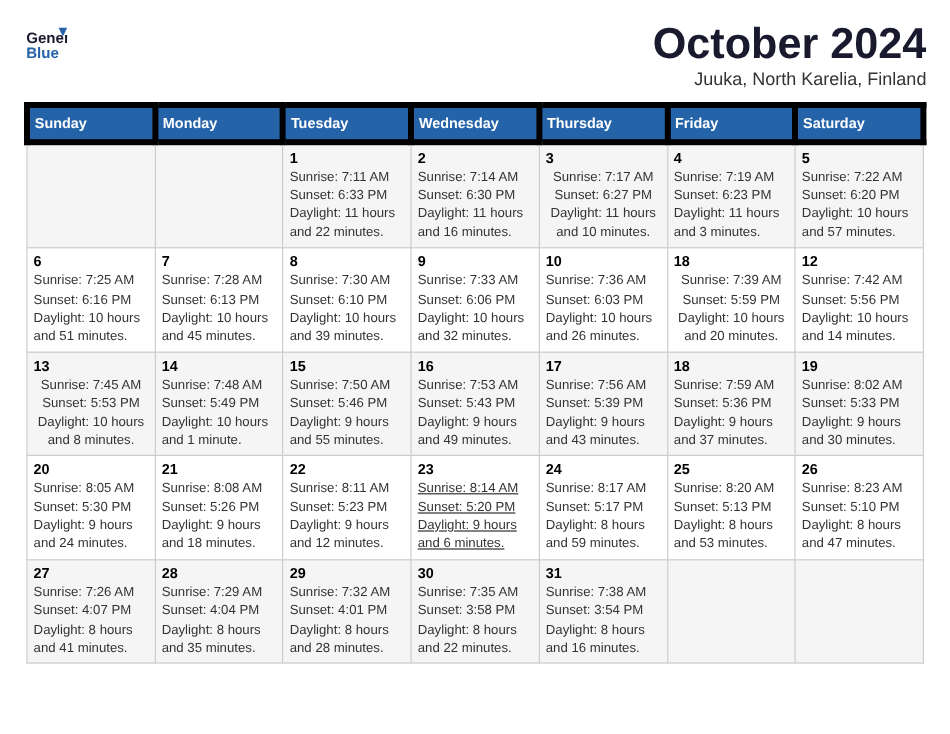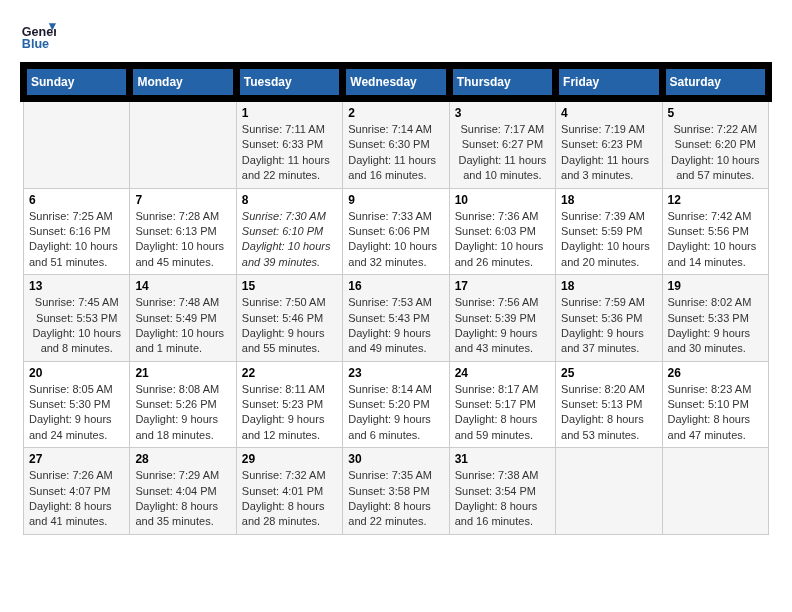--- a/index.html
+++ b/index.html
@@ -44,21 +44,21 @@
       border-collapse: collapse;
       font-size: 11px;
     }
     thead th {
       background: #2563a8;
       color: #fff;
       padding: 6px 4px;
       text-align: left;
       font-size: 12px;
       font-weight: bold;
-      border: 7px solid #000000;
+      border: 5px solid #000000;
     }
     tbody td {
       border: 1px solid #ccc;
       vertical-align: top;
       padding: 4px 5px;
       width: calc(100% / 7);
       min-height: 70px;
       background: #fff;
     }
     tbody tr:nth-child(odd) td {
@@ -87,20 +87,22 @@
 
 <div class="header-row">
   <div class="logo">
     <svg class="logo-icon" viewBox="0 0 40 40">
       <text x="2" y="22" font-size="14" font-weight="bold" fill="#1a1a2e">General</text>
       <text x="2" y="36" font-size="14" font-weight="bold" fill="#2563a8">Blue</text>
       <polygon points="32,8 40,8 36,16" fill="#2563a8"></polygon>
     </svg>
   </div>
   <div class="title-block">
+    <div class="calendar-title">October 2024</div>
+    <div class="calendar-subtitle">Juuka, North Karelia, Finland</div>
   </div>
 </div>
 
 <table>
   <thead>
     <tr>
     <th>Sunday</th>
         <th>Monday</th>
         <th>Tuesday</th>
         <th>Wednesday</th>
@@ -136,21 +138,21 @@
         </td>
         <td>
           <div class="day-num">4</div>
           <div class="day-detail" style="white-space: pre-line;">Sunrise: 7:19 AM
 Sunset: 6:23 PM
 Daylight: 11 hours
 and 3 minutes.</div>
         </td>
         <td>
           <div class="day-num">5</div>
-          <div class="day-detail" style="white-space: pre-line; text-align: center;">Sunrise: 7:22 AM
+          <div class="day-detail" style="white-space: pre-line;">Sunrise: 7:22 AM
 Sunset: 6:20 PM
 Daylight: 10 hours
 and 57 minutes.</div>
         </td>
       </tr>
       <tr>
         <td>
           <div class="day-num">6</div>
           <div class="day-detail" style="white-space: pre-line;">Sunrise: 7:25 AM
 Sunset: 6:16 PM
@@ -159,42 +161,42 @@
         </td>
         <td>
           <div class="day-num">7</div>
           <div class="day-detail" style="white-space: pre-line;">Sunrise: 7:28 AM
 Sunset: 6:13 PM
 Daylight: 10 hours
 and 45 minutes.</div>
         </td>
         <td>
           <div class="day-num">8</div>
-          <div class="day-detail" style="white-space: pre-line; font-style: italic;">Sunrise: 7:30 AM
+          <div class="day-detail" style="white-space: pre-line;">Sunrise: 7:30 AM
 Sunset: 6:10 PM
 Daylight: 10 hours
 and 39 minutes.</div>
         </td>
         <td>
           <div class="day-num">9</div>
           <div class="day-detail" style="white-space: pre-line;">Sunrise: 7:33 AM
 Sunset: 6:06 PM
 Daylight: 10 hours
 and 32 minutes.</div>
         </td>
         <td>
           <div class="day-num">10</div>
           <div class="day-detail" style="white-space: pre-line;">Sunrise: 7:36 AM
 Sunset: 6:03 PM
 Daylight: 10 hours
 and 26 minutes.</div>
         </td>
         <td>
           <div class="day-num">18</div>
-          <div class="day-detail" style="white-space: pre-line;">Sunrise: 7:39 AM
+          <div class="day-detail" style="white-space: pre-line; text-align: center;">Sunrise: 7:39 AM
 Sunset: 5:59 PM
 Daylight: 10 hours
 and 20 minutes.</div>
         </td>
         <td>
           <div class="day-num">12</div>
           <div class="day-detail" style="white-space: pre-line;">Sunrise: 7:42 AM
 Sunset: 5:56 PM
 Daylight: 10 hours
 and 14 minutes.</div>
@@ -268,21 +270,21 @@
         </td>
         <td>
           <div class="day-num">22</div>
           <div class="day-detail" style="white-space: pre-line;">Sunrise: 8:11 AM
 Sunset: 5:23 PM
 Daylight: 9 hours
 and 12 minutes.</div>
         </td>
         <td>
           <div class="day-num">23</div>
-          <div class="day-detail" style="white-space: pre-line;">Sunrise: 8:14 AM
+          <div class="day-detail" style="white-space: pre-line; text-decoration: underline;">Sunrise: 8:14 AM
 Sunset: 5:20 PM
 Daylight: 9 hours
 and 6 minutes.</div>
         </td>
         <td>
           <div class="day-num">24</div>
           <div class="day-detail" style="white-space: pre-line;">Sunrise: 8:17 AM
 Sunset: 5:17 PM
 Daylight: 8 hours
 and 59 minutes.</div>

